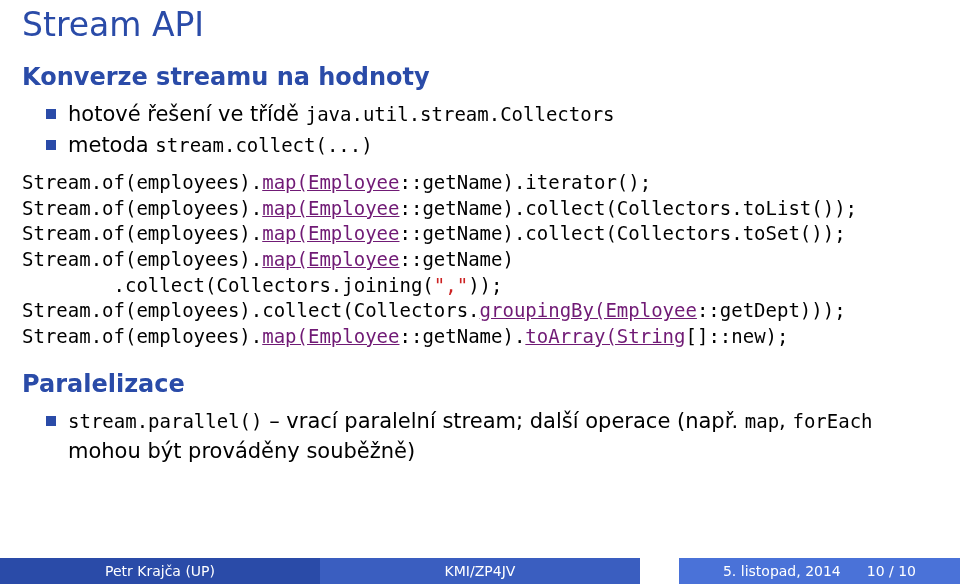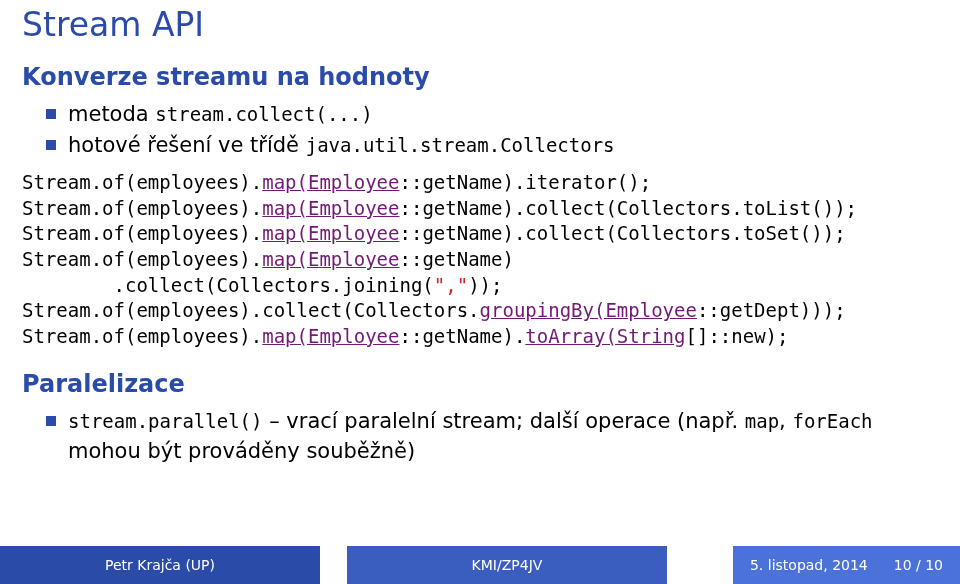--- a/index.html
+++ b/index.html
@@ -69,26 +69,25 @@
   .c-black { color: #000; margin-top: 44px; }
   .c-blue  { color: #701a75; text-decoration: underline; }
   .c-red   { color: #c22; }
   .c-green { color: #000000; }
 
   .footer {
     position: absolute;
     left: 0;
     bottom: 0;
     width: 960px;
-    height: 38px;
+    height: 26px;
     display: flex;
     align-items: stretch;
     font-size: 14px;
     color: #fff;
-    gap: 27px;
   }
   .footer-left {
     background: #2a4ba8;
     flex: 0 0 320px;
     display: flex;
     align-items: center;
     justify-content: center;
   }
   .footer-mid {
     background: #3a5ec0;
@@ -114,27 +113,27 @@
   <div class="content">
 
     <h1 class="main-title">Stream API</h1>
 
     <h2 class="subtitle">Konverze streamu na hodnoty</h2>
 
     <div class="bullet-list">
       <div class="bullet-item">
         <div class="bullet-square"></div>
         <div>
-          <span>metoda </span><span class="mono">stream.collect(...)</span>
+          <span>hotové řešení ve třídě </span><span class="mono">java.util.stream.Collectors</span>
         </div>
       </div>
       <div class="bullet-item">
         <div class="bullet-square"></div>
         <div>
-          <span>hotové řešení ve třídě </span><span class="mono">java.util.stream.Collectors</span>
+          <span>metoda </span><span class="mono">stream.collect(...)</span>
         </div>
       </div>
     </div>
 
     <div class="code-block"><span class="c-black">Stream.of(employees).</span><span class="c-blue">map(Employee</span><span class="c-black">::getName).iterator();</span>
 <span class="c-black">Stream.of(employees).</span><span class="c-blue">map(Employee</span><span class="c-black">::getName).collect(Collectors.toList());</span>
 <span class="c-black">Stream.of(employees).</span><span class="c-blue">map(Employee</span><span class="c-black">::getName).collect(Collectors.toSet());</span>
 <span class="c-black">Stream.of(employees).</span><span class="c-blue">map(Employee</span><span class="c-black">::getName)</span>
 <span class="c-black">        .collect(Collectors.joining(</span><span class="c-red">","</span><span class="c-black">));</span>
 <span class="c-black">Stream.of(employees).collect(Collectors.</span><span class="c-blue">groupingBy(Employee</span><span class="c-black">::getDept)));</span>

